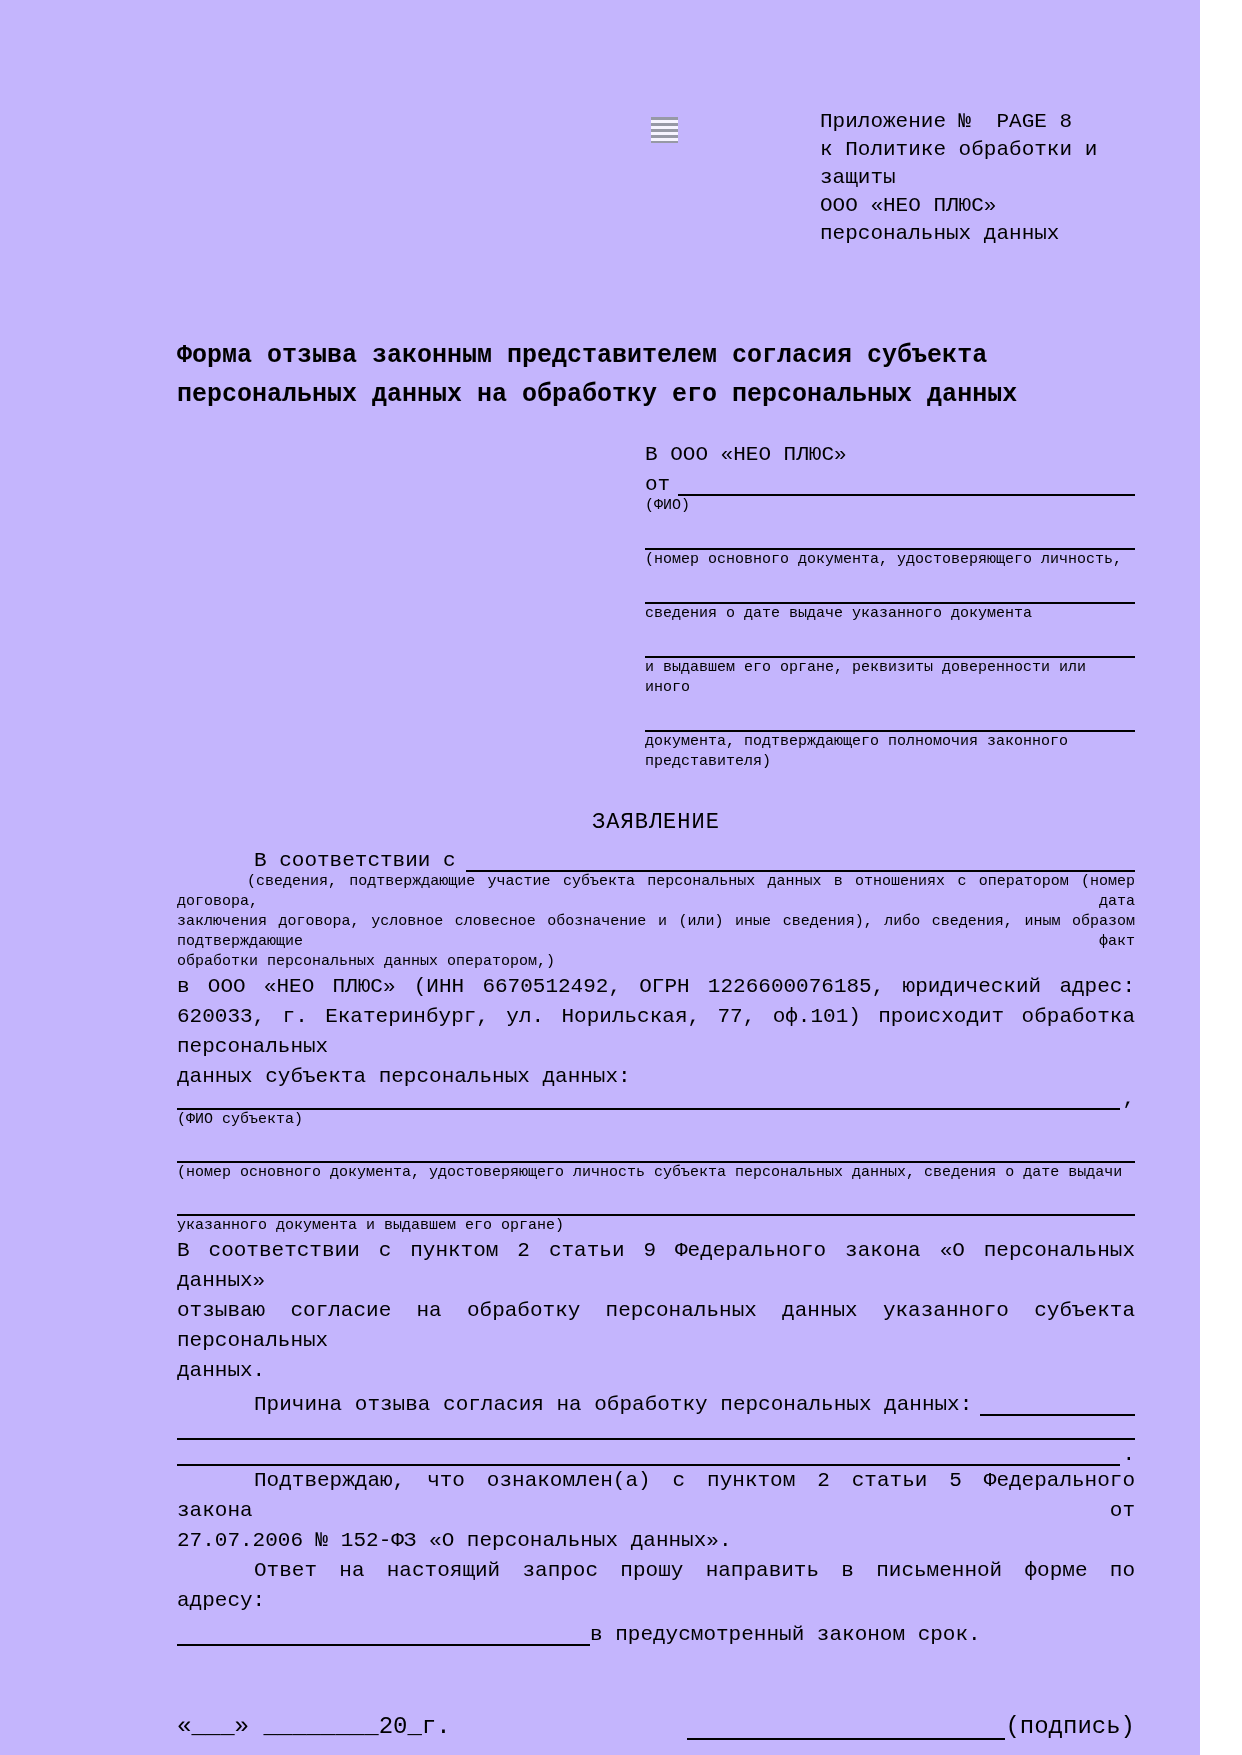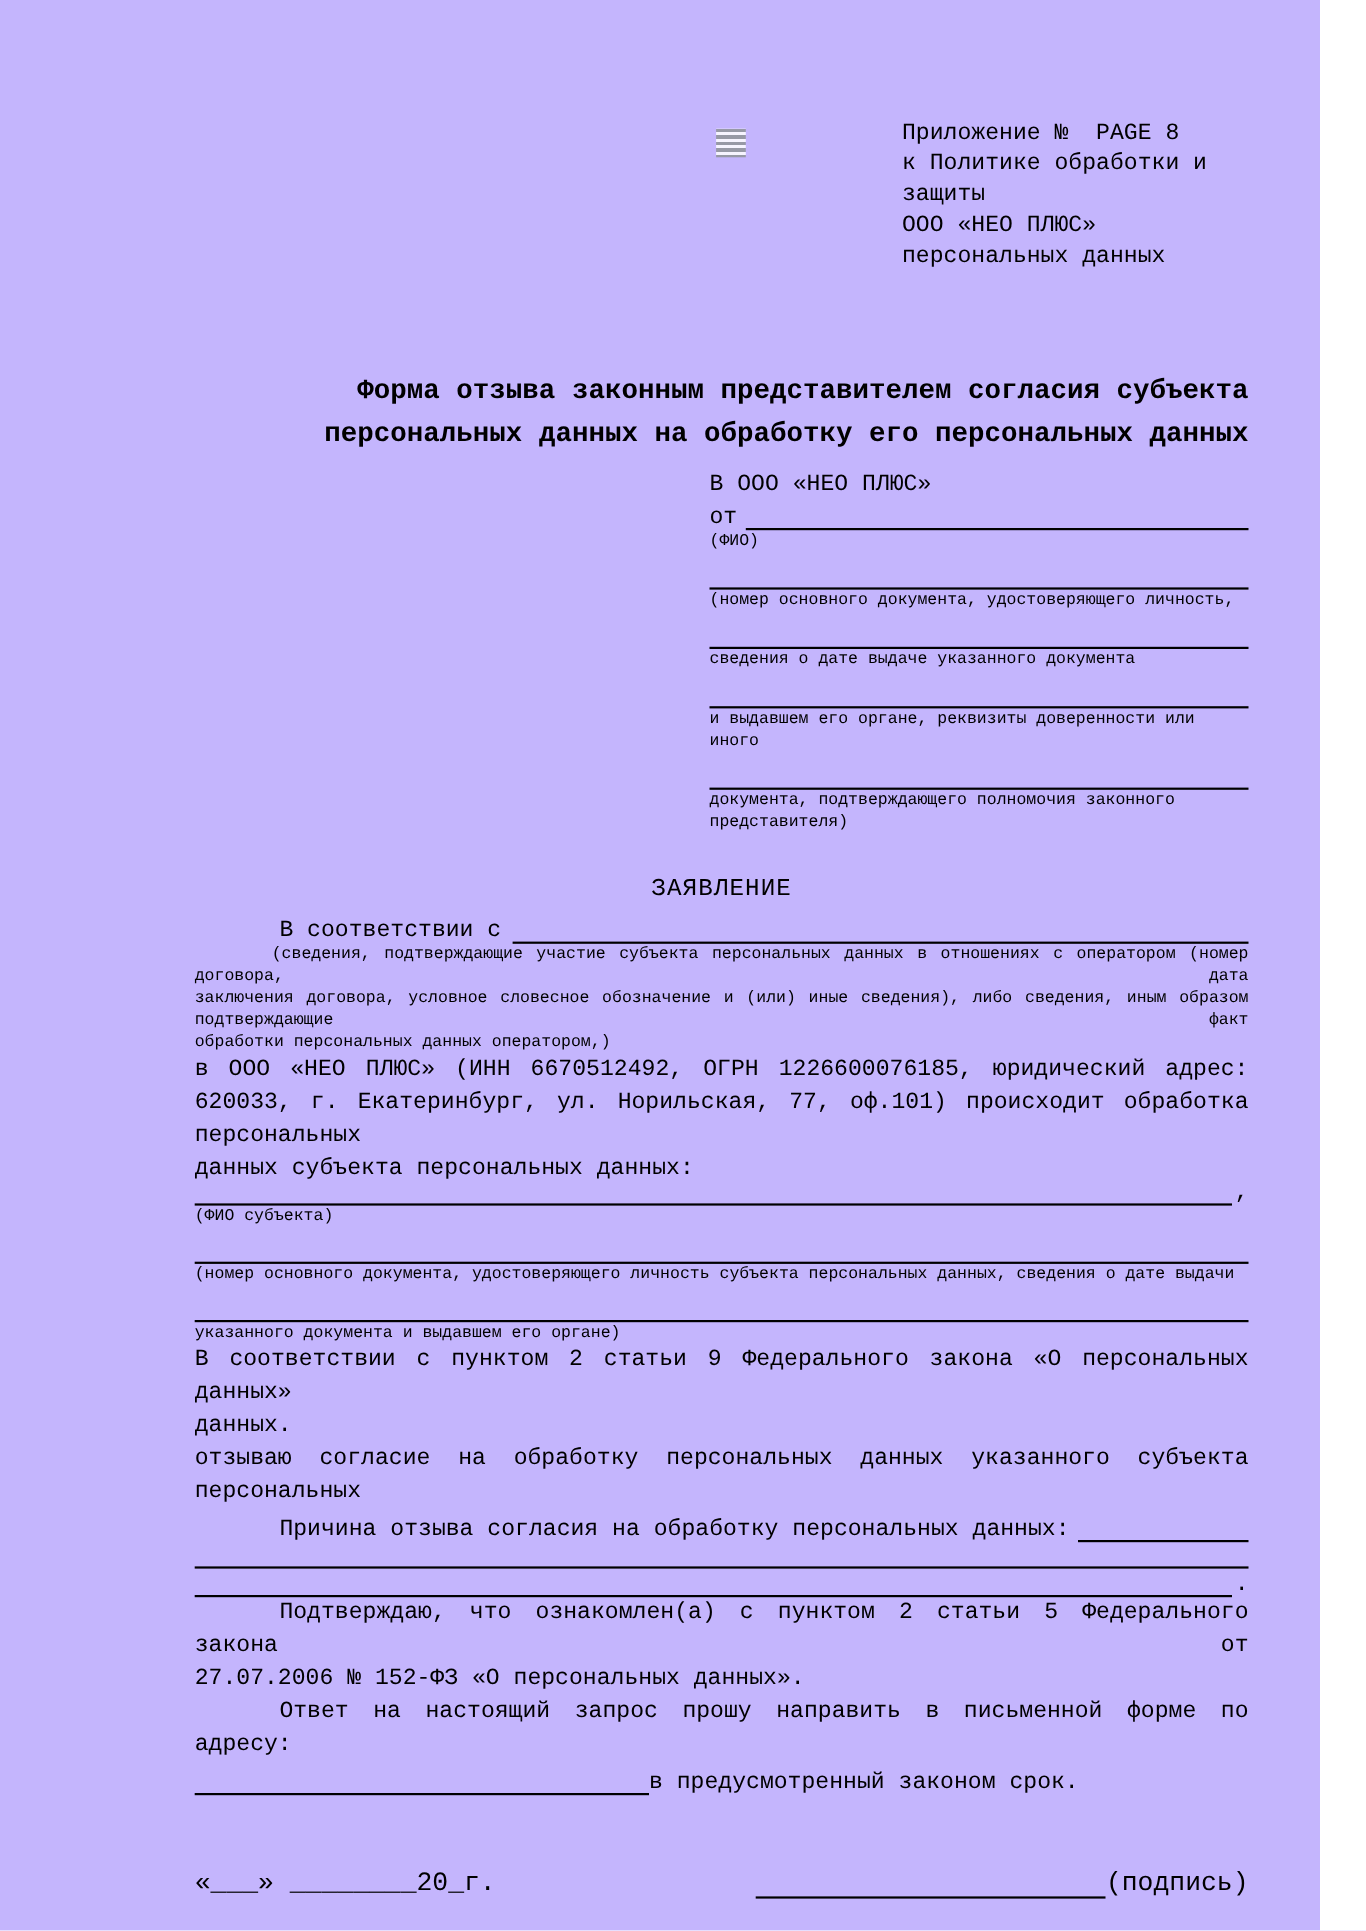--- a/index.html
+++ b/index.html
@@ -16,23 +16,23 @@
   
   .doc-icon {
     position:absolute; left:651px; top:117px; width:27px; height:26px;
     background:repeating-linear-gradient(180deg,#8f9496 0 3px,#ffffff 3px 6px);
     opacity:.85;
   }
 
   .header-block { margin:108px 0 0 643px; font-size:21px; line-height:28px; }
   .header-block .hline { white-space:pre-wrap; }
 
-  .title-block { margin-top:88px; text-align:right; font-weight:bold; font-size:25px; line-height:39px; }
+  .title-block { margin-top:88px; text-align:left; font-weight:bold; font-size:25px; line-height:39px; }
 
-  .addressee { margin:12px 0 0 468px; width:490px; }
+  .addressee { margin:26px 0 0 468px; width:490px; }
   .addr-to { font-size:21px; line-height:30px; }
 
   .from-row, .fill-row { display:flex; align-items:flex-end; font-size:21px; }
   .from-row { height:26px; }
   .from-row .lbl { padding-right:8px; }
   .uline { flex:1 1 auto; border-bottom:2px solid #000; align-self:stretch; }
 
   .small-cap { font-size:15px; line-height:20px; text-align:left; }
 
   .blank-field { border-bottom:2px solid #000; }
@@ -133,22 +133,22 @@
     </div>
     <div class="small-cap">(ФИО субъекта)</div>
 
     <div class="blank-field full"></div>
     <div class="small-cap">(номер основного документа, удостоверяющего личность субъекта персональных данных, сведения о дате выдачи</div>
 
     <div class="blank-field full"></div>
     <div class="small-cap">указанного документа и выдавшем его органе)</div>
 
     <div class="body-line jfull">В соответствии с пунктом 2 статьи 9 Федерального закона «О персональных данных»</div>
+    <div class="body-line jfull">отзываю согласие на обработку персональных данных указанного субъекта персональных</div>
     <div class="body-line">данных.</div>
-    <div class="body-line jfull">отзываю согласие на обработку персональных данных указанного субъекта персональных</div>
 
     <div class="fill-row reason-row">
       <span class="lbl">Причина отзыва согласия на обработку персональных данных:</span>
       <span class="uline"></span>
     </div>
 
     <div class="blank-field tall"></div>
     <div class="fill-row period-row">
       <span class="uline"></span>
       <span class="suffix">.</span>

